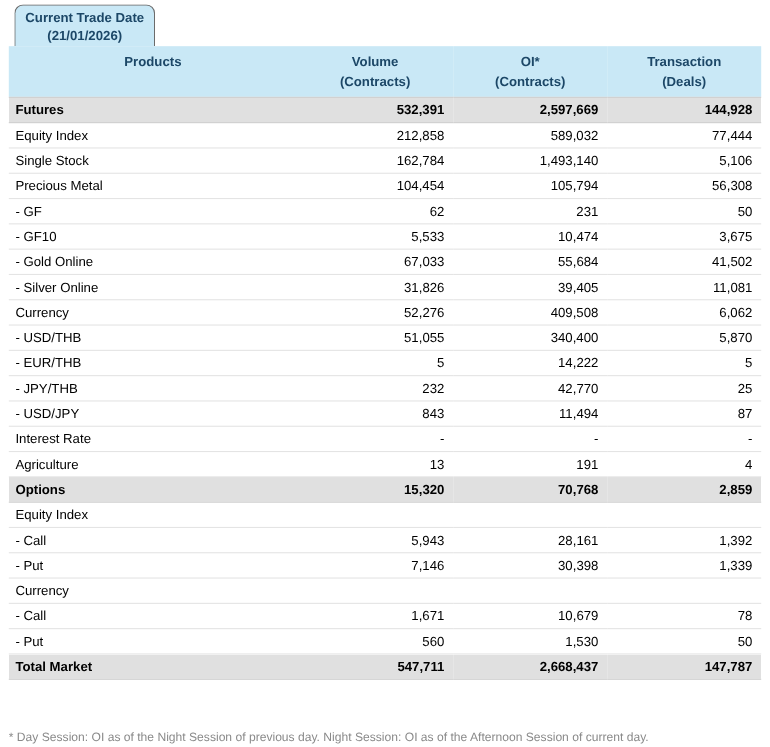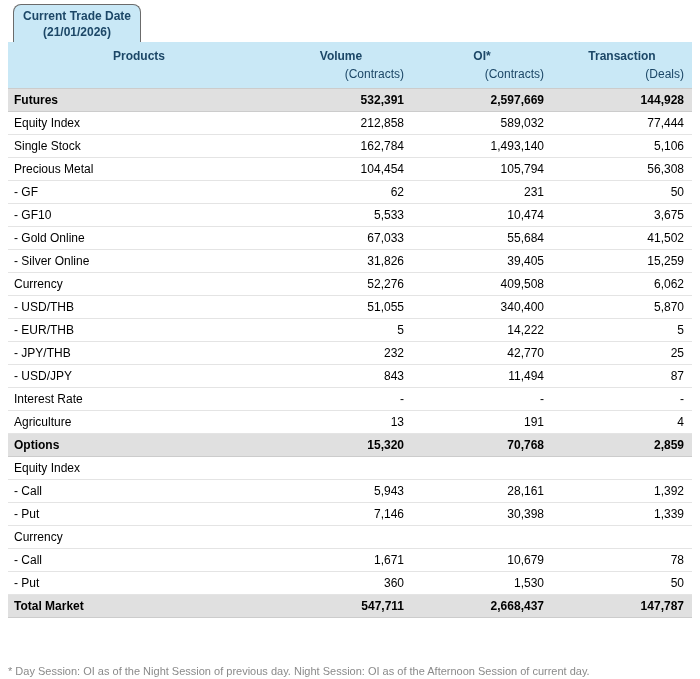--- a/index.html
+++ b/index.html
@@ -64,21 +64,21 @@
     background: var(--header-bg);
     color: var(--header-text);
     font-weight: bold;
     text-align: center;
     vertical-align: top;
     padding: 5px 8px 4px 8px;
     height: 46px;
     box-sizing: border-box;
     line-height: 18px;
   }
-  thead th .h2 { font-weight: normal; text-align: right; }
+  thead th .h2 { font-weight: bold; }
   tbody td {
     height: 23px;
     box-sizing: border-box;
     padding: 2px 8px;
     border-bottom: 1px solid var(--row-border);
     white-space: nowrap;
     overflow: hidden;
     vertical-align: middle;
   }
   tbody td.num { text-align: right; }
@@ -179,21 +179,21 @@
           <tr>
             <td>- Gold Online</td>
             <td class="num">67,033</td>
             <td class="num">55,684</td>
             <td class="num">41,502</td>
           </tr>
           <tr>
             <td>- Silver Online</td>
             <td class="num">31,826</td>
             <td class="num">39,405</td>
-            <td class="num">15,259</td>
+            <td class="num">11,081</td>
           </tr>
           <tr>
             <td>Currency</td>
             <td class="num">52,276</td>
             <td class="num">409,508</td>
             <td class="num">6,062</td>
           </tr>
           <tr>
             <td>- USD/THB</td>
             <td class="num">51,055</td>
@@ -261,21 +261,21 @@
             <td class="num"></td>
           </tr>
           <tr>
             <td>- Call</td>
             <td class="num">1,671</td>
             <td class="num">10,679</td>
             <td class="num">78</td>
           </tr>
           <tr>
             <td>- Put</td>
-            <td class="num">360</td>
+            <td class="num">560</td>
             <td class="num">1,530</td>
             <td class="num">50</td>
           </tr>
           <tr class="section">
             <td>Total Market</td>
             <td class="num">547,711</td>
             <td class="num">2,668,437</td>
             <td class="num">147,787</td>
           </tr>
         </tbody>

